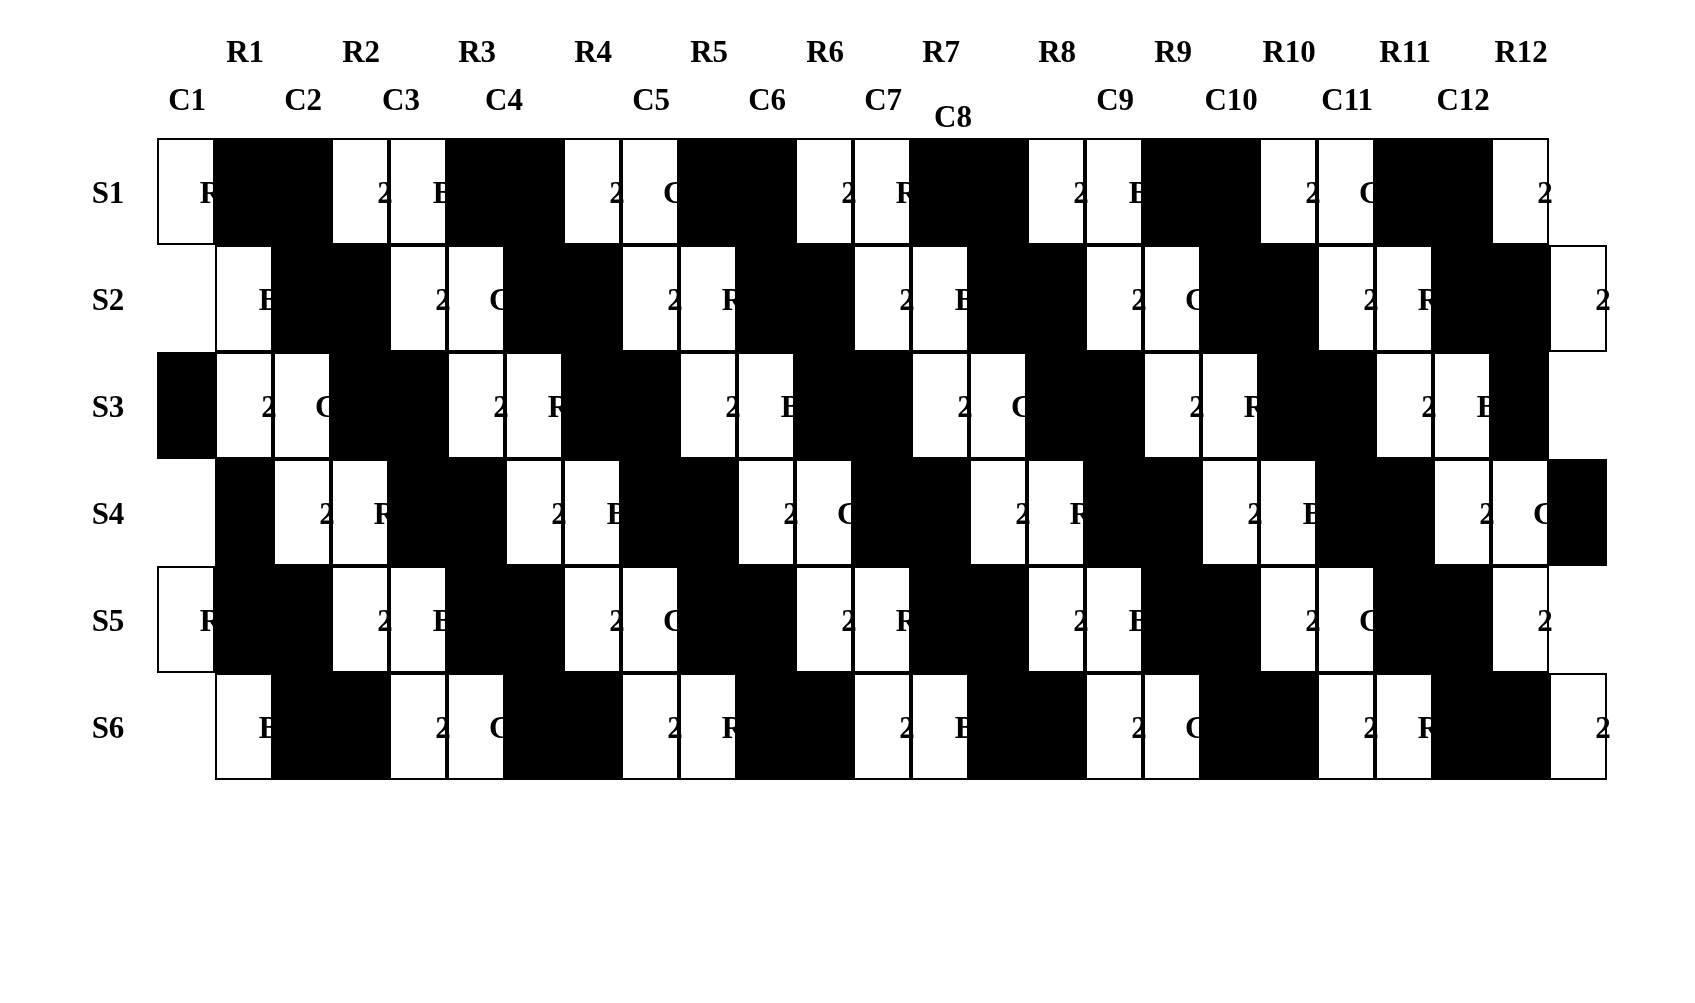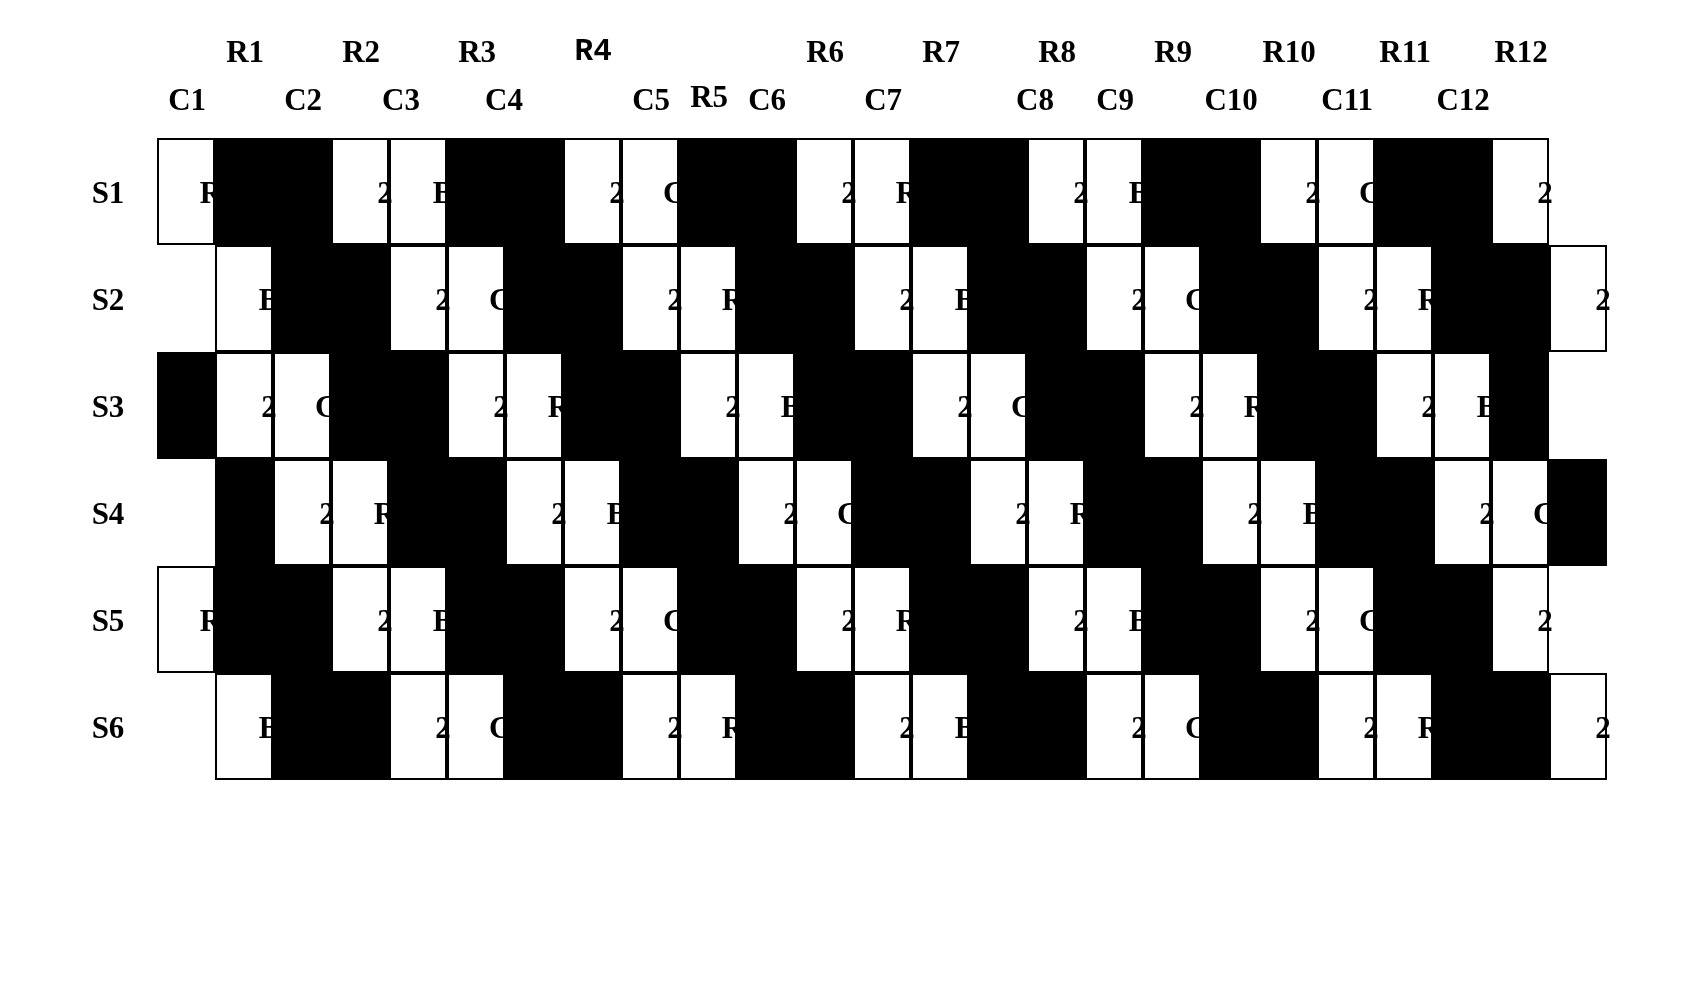--- a/index.html
+++ b/index.html
@@ -80,37 +80,37 @@
     pointer-events: none;
   }
 </style>
 </head>
 <body>
 
 <div id="diagram">
     <div class="hdr-label hdr-r" style="left: 245.16px;">R1</div>
     <div class="hdr-label hdr-r" style="left: 361.16px;">R2</div>
     <div class="hdr-label hdr-r" style="left: 477.16px;">R3</div>
-    <div class="hdr-label hdr-r" style="left: 593.16px; font-family: Liberation Mono, monospace;">R4</div>
-    <div class="hdr-label hdr-r" style="left: 709.16px; margin-top: 45px;">R5</div>
+    <div class="hdr-label hdr-r" style="left: 593.16px;">R4</div>
+    <div class="hdr-label hdr-r" style="left: 709.16px;">R5</div>
     <div class="hdr-label hdr-r" style="left: 825.16px;">R6</div>
     <div class="hdr-label hdr-r" style="left: 941.16px;">R7</div>
     <div class="hdr-label hdr-r" style="left: 1057.16px;">R8</div>
     <div class="hdr-label hdr-r" style="left: 1173.16px;">R9</div>
     <div class="hdr-label hdr-r" style="left: 1289.16px;">R10</div>
     <div class="hdr-label hdr-r" style="left: 1405.16px;">R11</div>
     <div class="hdr-label hdr-r" style="left: 1521.16px;">R12</div>
     <div class="hdr-label hdr-c" style="left: 187.16px;">C1</div>
     <div class="hdr-label hdr-c" style="left: 303.16px;">C2</div>
     <div class="hdr-label hdr-c" style="left: 401px;">C3</div>
     <div class="hdr-label hdr-c" style="left: 504px;">C4</div>
     <div class="hdr-label hdr-c" style="left: 651.16px;">C5</div>
     <div class="hdr-label hdr-c" style="left: 767.16px;">C6</div>
     <div class="hdr-label hdr-c" style="left: 883.16px;">C7</div>
-    <div class="hdr-label hdr-c" style="left: 1035px;">C8</div>
+    <div class="hdr-label hdr-c" style="left: 953px; margin-top: 17px;">C8</div>
     <div class="hdr-label hdr-c" style="left: 1115.16px;">C9</div>
     <div class="hdr-label hdr-c" style="left: 1231.16px;">C10</div>
     <div class="hdr-label hdr-c" style="left: 1347.16px;">C11</div>
     <div class="hdr-label hdr-c" style="left: 1463.16px;">C12</div>
     <div class="srow-label" style="top: 191.5px;">S1</div>
     <div class="srow-label" style="top: 298.5px;">S2</div>
     <div class="srow-label" style="top: 405.5px;">S3</div>
     <div class="srow-label" style="top: 512.5px;">S4</div>
     <div class="srow-label" style="top: 619.5px;">S5</div>
     <div class="srow-label" style="top: 726.5px;">S6</div>

